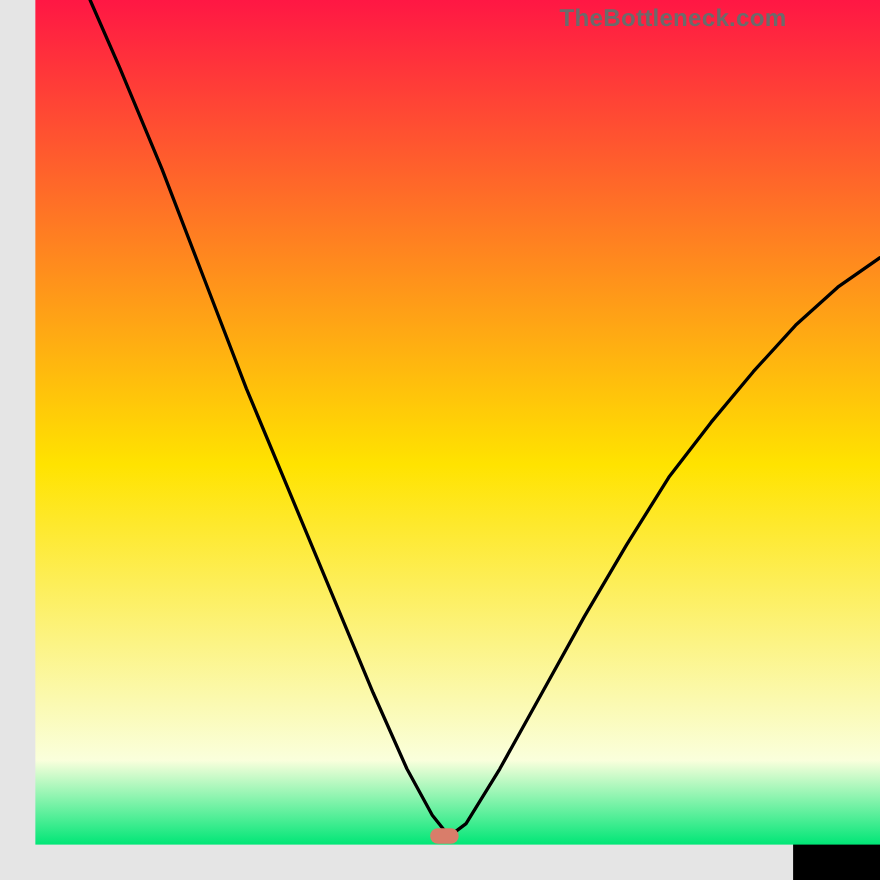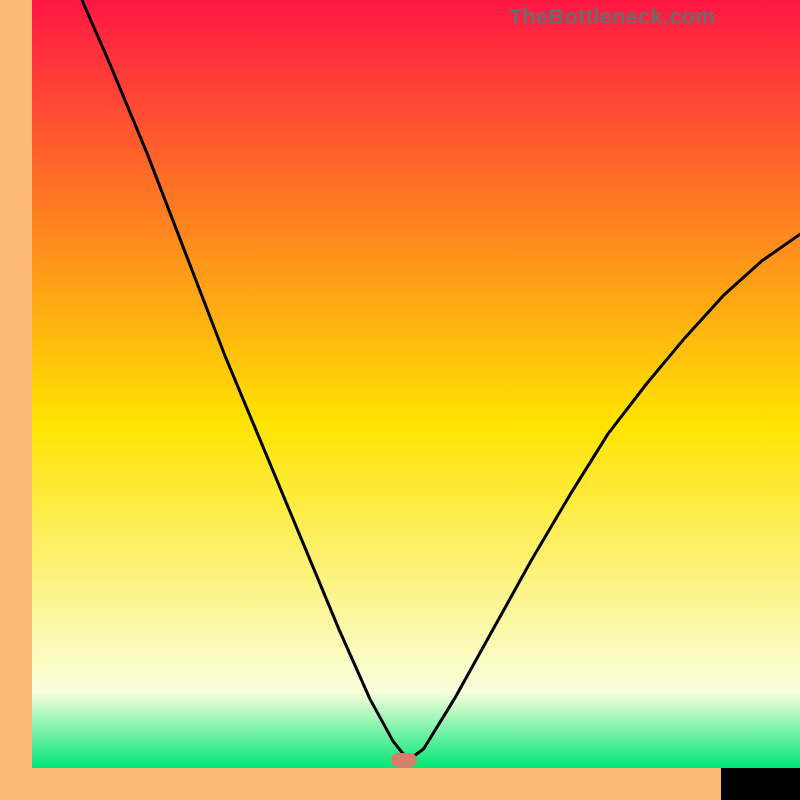--- a/index.html
+++ b/index.html
@@ -1,20 +1,20 @@
 <!DOCTYPE html>
 <html><head>
 <meta charset="utf-8">
 <style>
   * { margin: 0; padding: 0; box-sizing: border-box; }
   html, body { width: 800px; height: 800px; overflow: hidden; background: #000; }
   .frame {
     width: 721px;
     height: 800px;
-    background: #fdba74;
+    background: #e5e5e5;
     position: relative;
   }
   .plot {
     position: absolute;
     left: 32px;
     top: 0;
     width: 768px;
     height: 768px;
   }
   .watermark {

